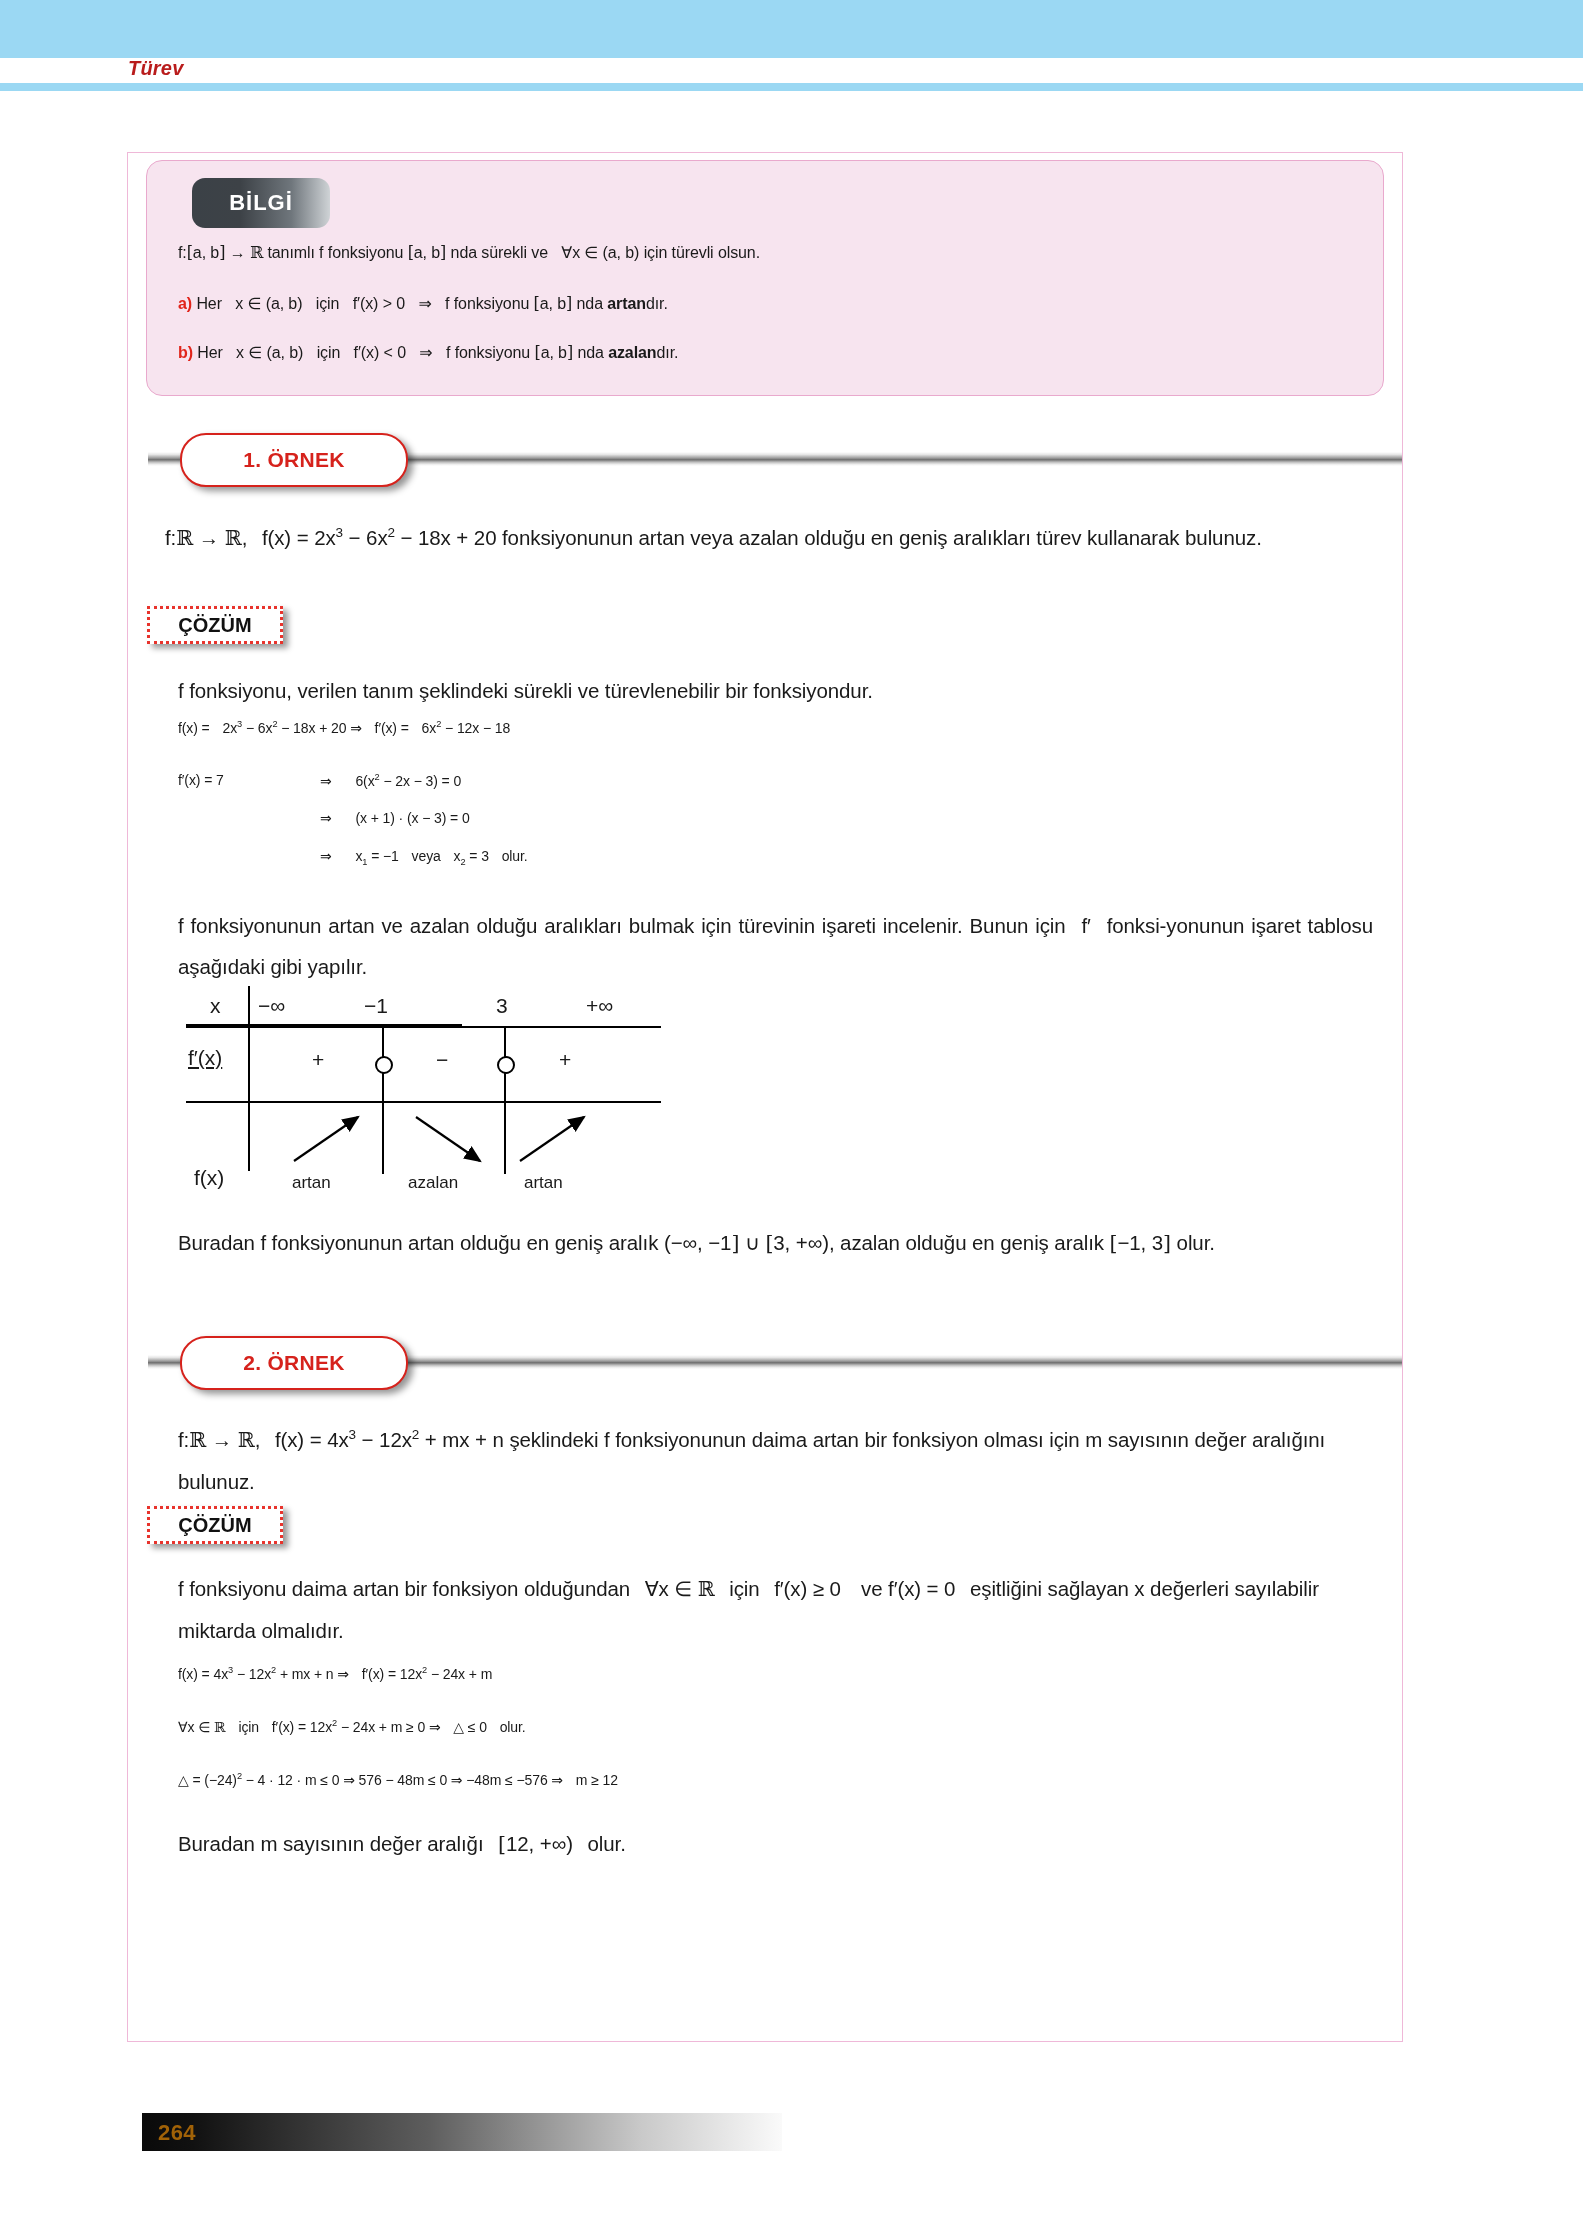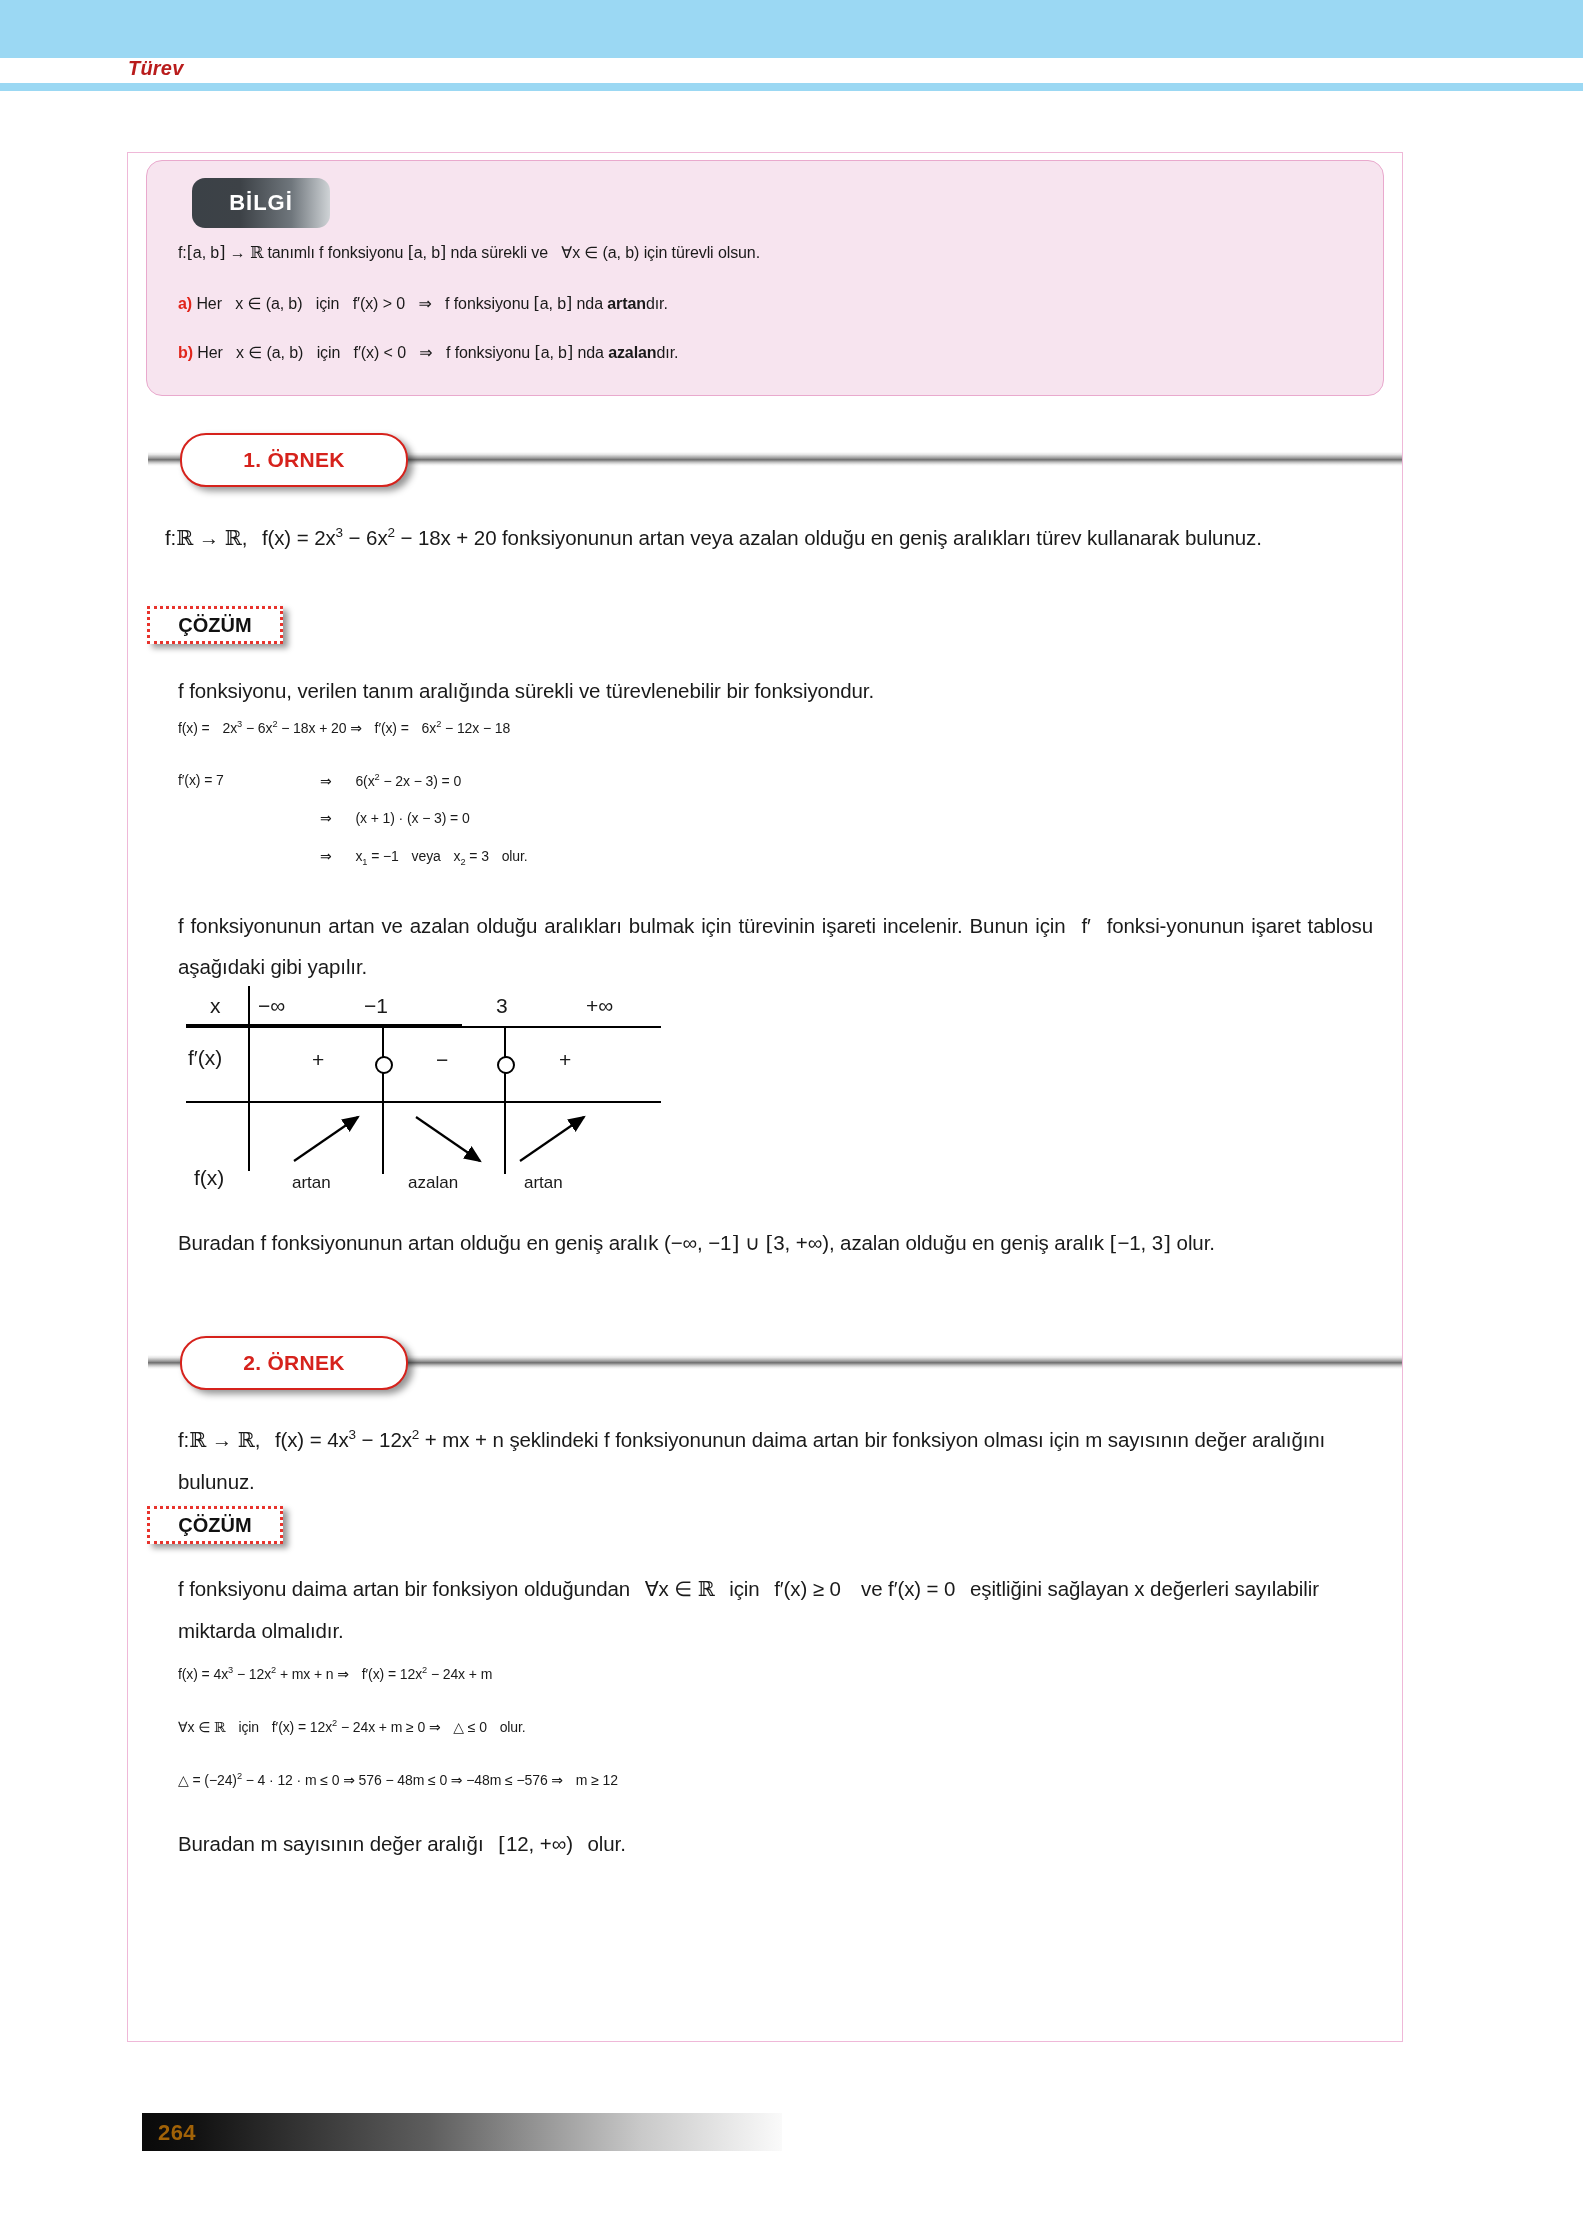--- a/index.html
+++ b/index.html
@@ -213,21 +213,21 @@
 <div class="ex-bar" style="top:452px;"></div>
 <div class="ex-pill" style="left:180px; top:433px; width:224px;">1. ÖRNEK</div>
 
 <div class="txt" style="left:165px; top:512px; width:1180px;">
   f:<span class="bb">ℝ</span> → <span class="bb">ℝ</span>,<span class="sp"></span> f(x) = 2x<sup>3</sup> − 6x<sup>2</sup> − 18x + 20 fonksiyonunun artan veya azalan olduğu en geniş aralıkları türev
   kullanarak bulunuz.
 </div>
 
 <div class="cozum" style="left:147px; top:606px;">ÇÖZÜM</div>
 
-<div class="txt" style="left:178px; top:670px; width:1180px;">f fonksiyonu, verilen tanım aralığında sürekli ve türevlenebilir bir fonksiyondur.</div>
+<div class="txt" style="left:178px; top:670px; width:1180px;">f fonksiyonu, verilen tanım şeklindeki sürekli ve türevlenebilir bir fonksiyondur.</div>
 
 <div class="eq" style="left:178px; top:719px;">
   f(x) = <span class="sp"></span>2x<sup>3</sup> − 6x<sup>2</sup> − 18x + 20 ⇒ <span class="sp"></span>f′(x) = <span class="sp"></span>6x<sup>2</sup> − 12x − 18
 </div>
 
 <div class="eq" style="left:178px; top:772px;">f′(x) = 7</div>
 <div class="eq" style="left:320px; top:772px;">
   ⇒ <span class="spw"></span>6(x<sup>2</sup> − 2x − 3) = 0
 </div>
 <div class="eq" style="left:320px; top:810px;">
@@ -259,21 +259,21 @@
   <div class="hline" style="left:0px; top:38px; width:276px;"></div>
 
   <div class="hline" style="left:0px;  top:38px;  width:475px;"></div>
   <div class="hline" style="left:0px;  top:113px; width:475px;"></div>
 
   <div class="vline" style="left:62px; top:-2px;  height:185px;"></div>
   <div class="vline" style="left:196px; top:38px;  height:148px;"></div>
   <div class="vline" style="left:318px; top:38px;  height:148px;"></div>
 
   <div class="cell" style="left:24px; top:6px;">x</div>
-  <div class="cell" style="left:2px;  top:58px;">f′(x)</div>
+  <div class="cell" style="left:2px;  top:58px;text-decoration:underline;">f′(x)</div>
   <div class="cell" style="left:8px;  top:130px;margin-top:48px;">f(x)</div>
 
   <div class="cell" style="left:72px;  top:6px;">−∞</div>
   <div class="cell" style="left:178px; top:6px;">−1</div>
   <div class="cell" style="left:310px; top:6px;">3</div>
   <div class="cell" style="left:400px; top:6px;">+∞</div>
 
   <div class="cell" style="left:126px; top:60px;">+</div>
   <div class="cell" style="left:250px; top:60px;">−</div>
   <div class="cell" style="left:373px; top:60px;">+</div>

